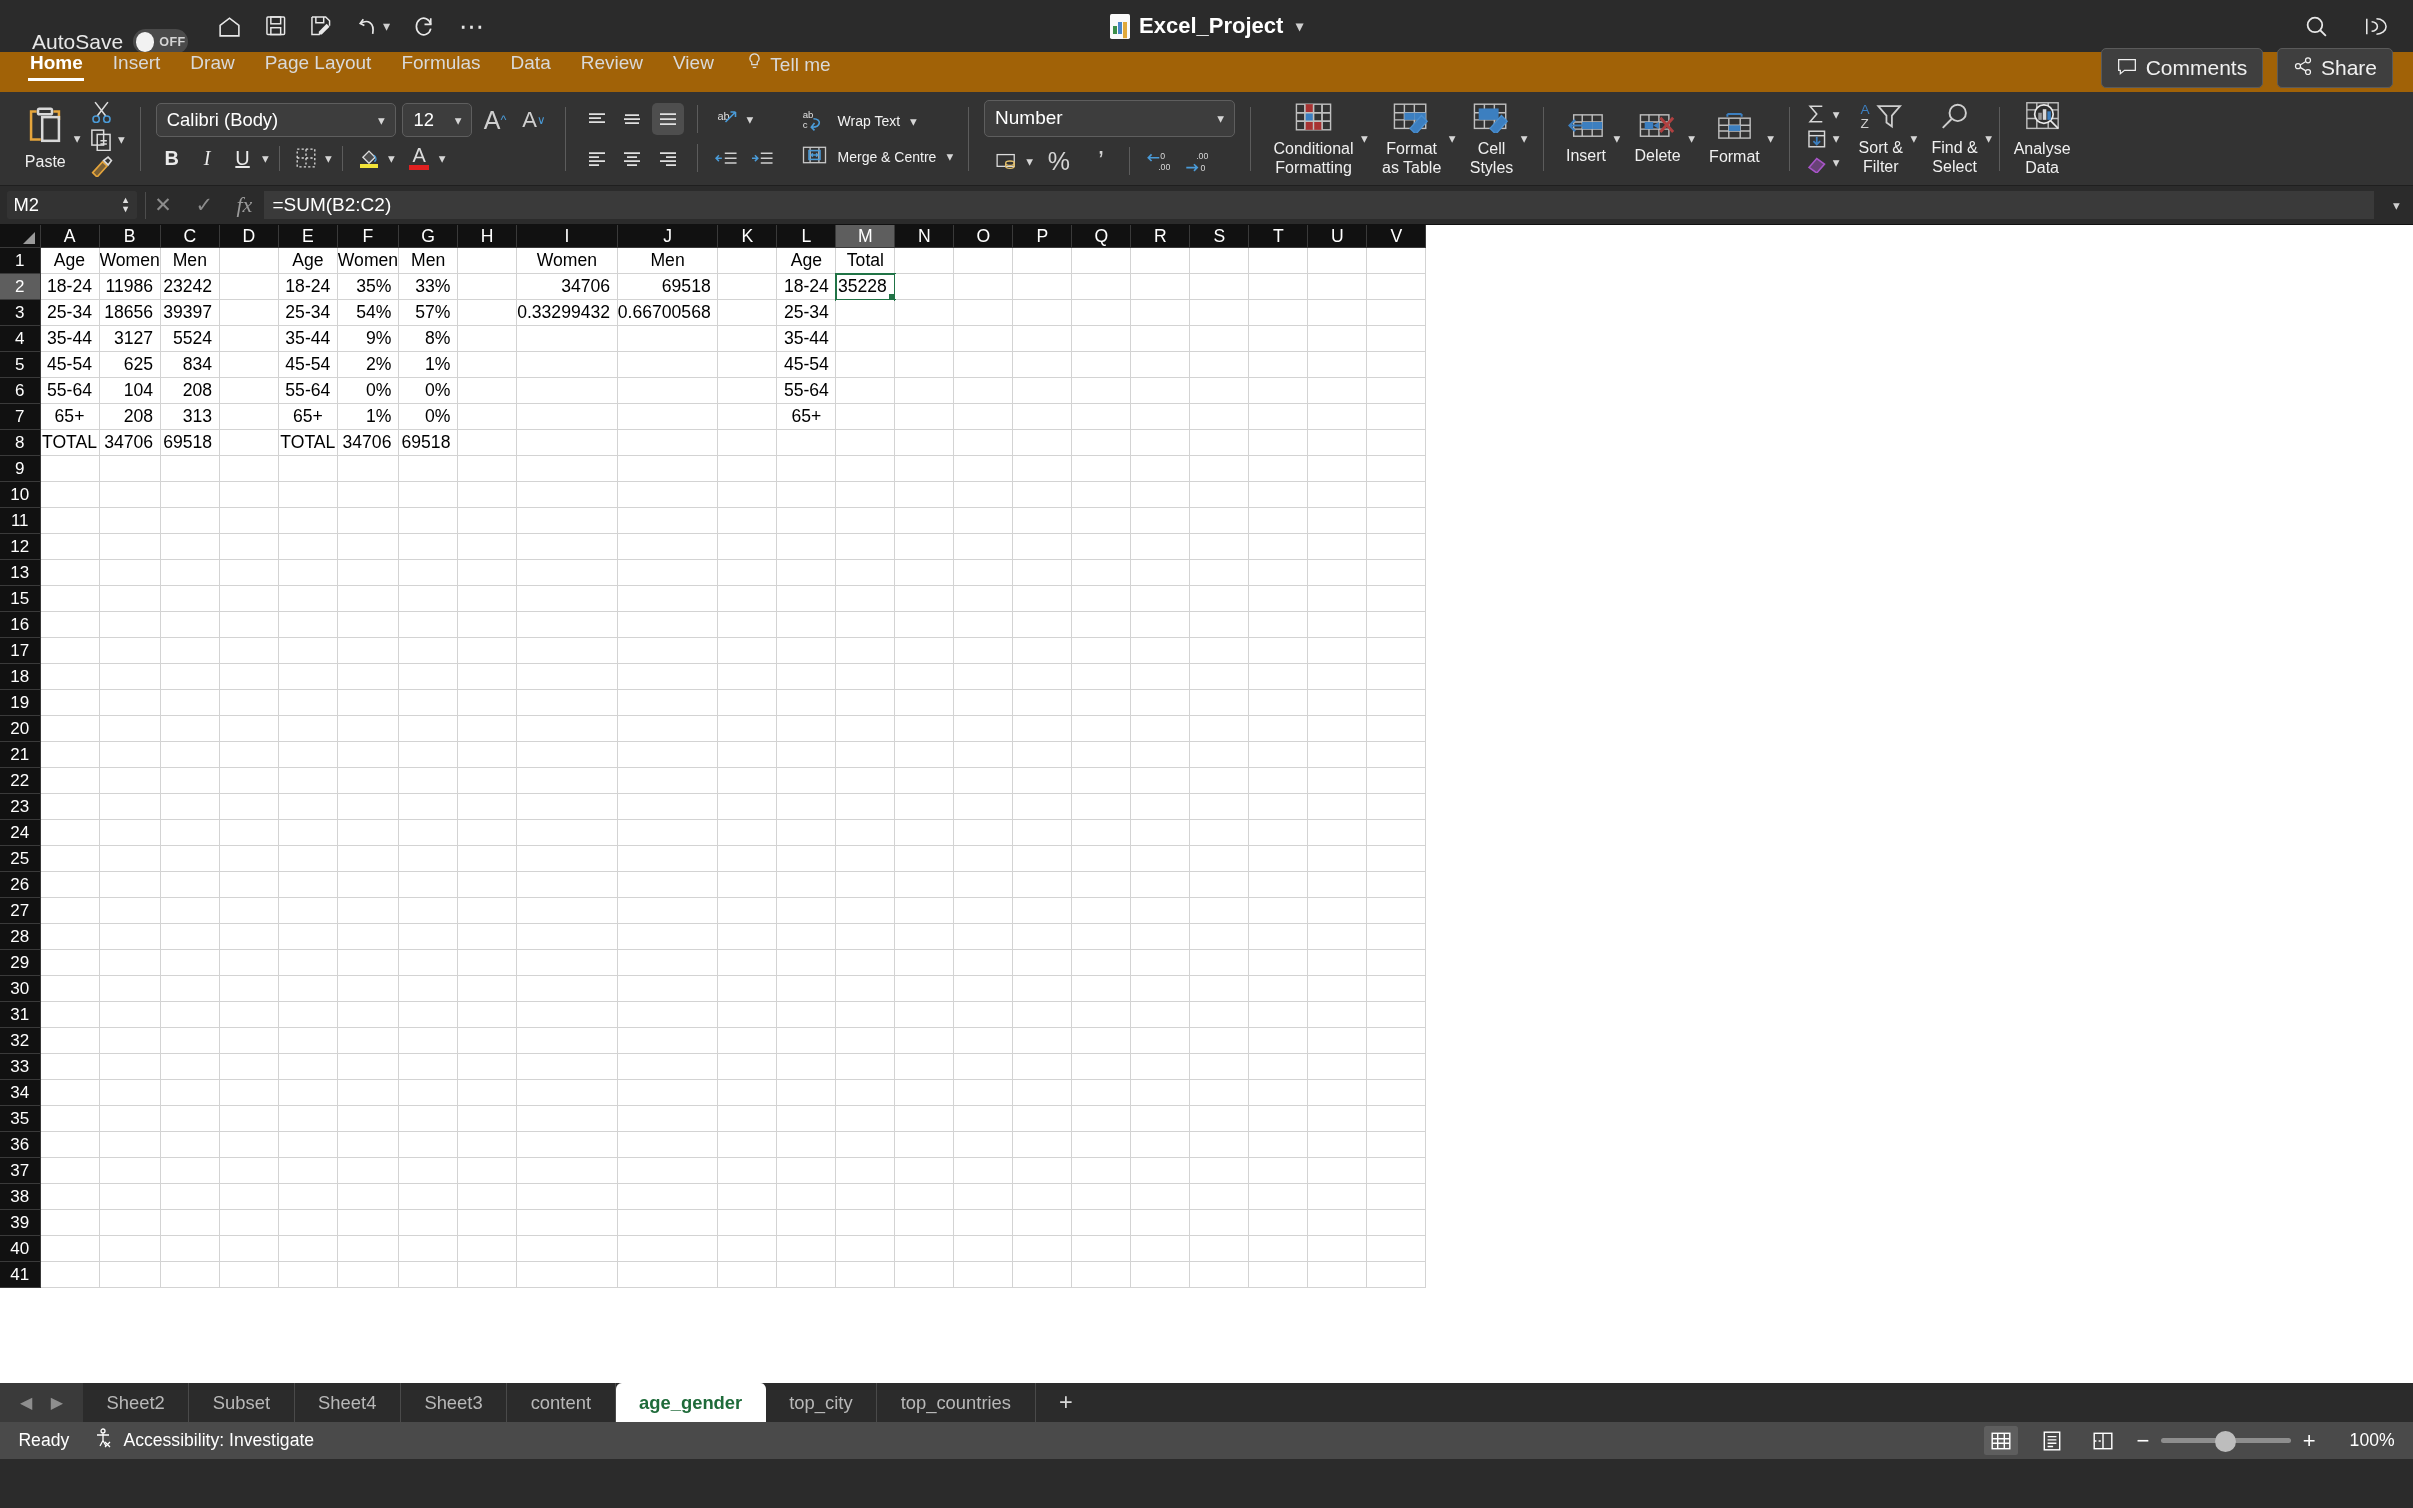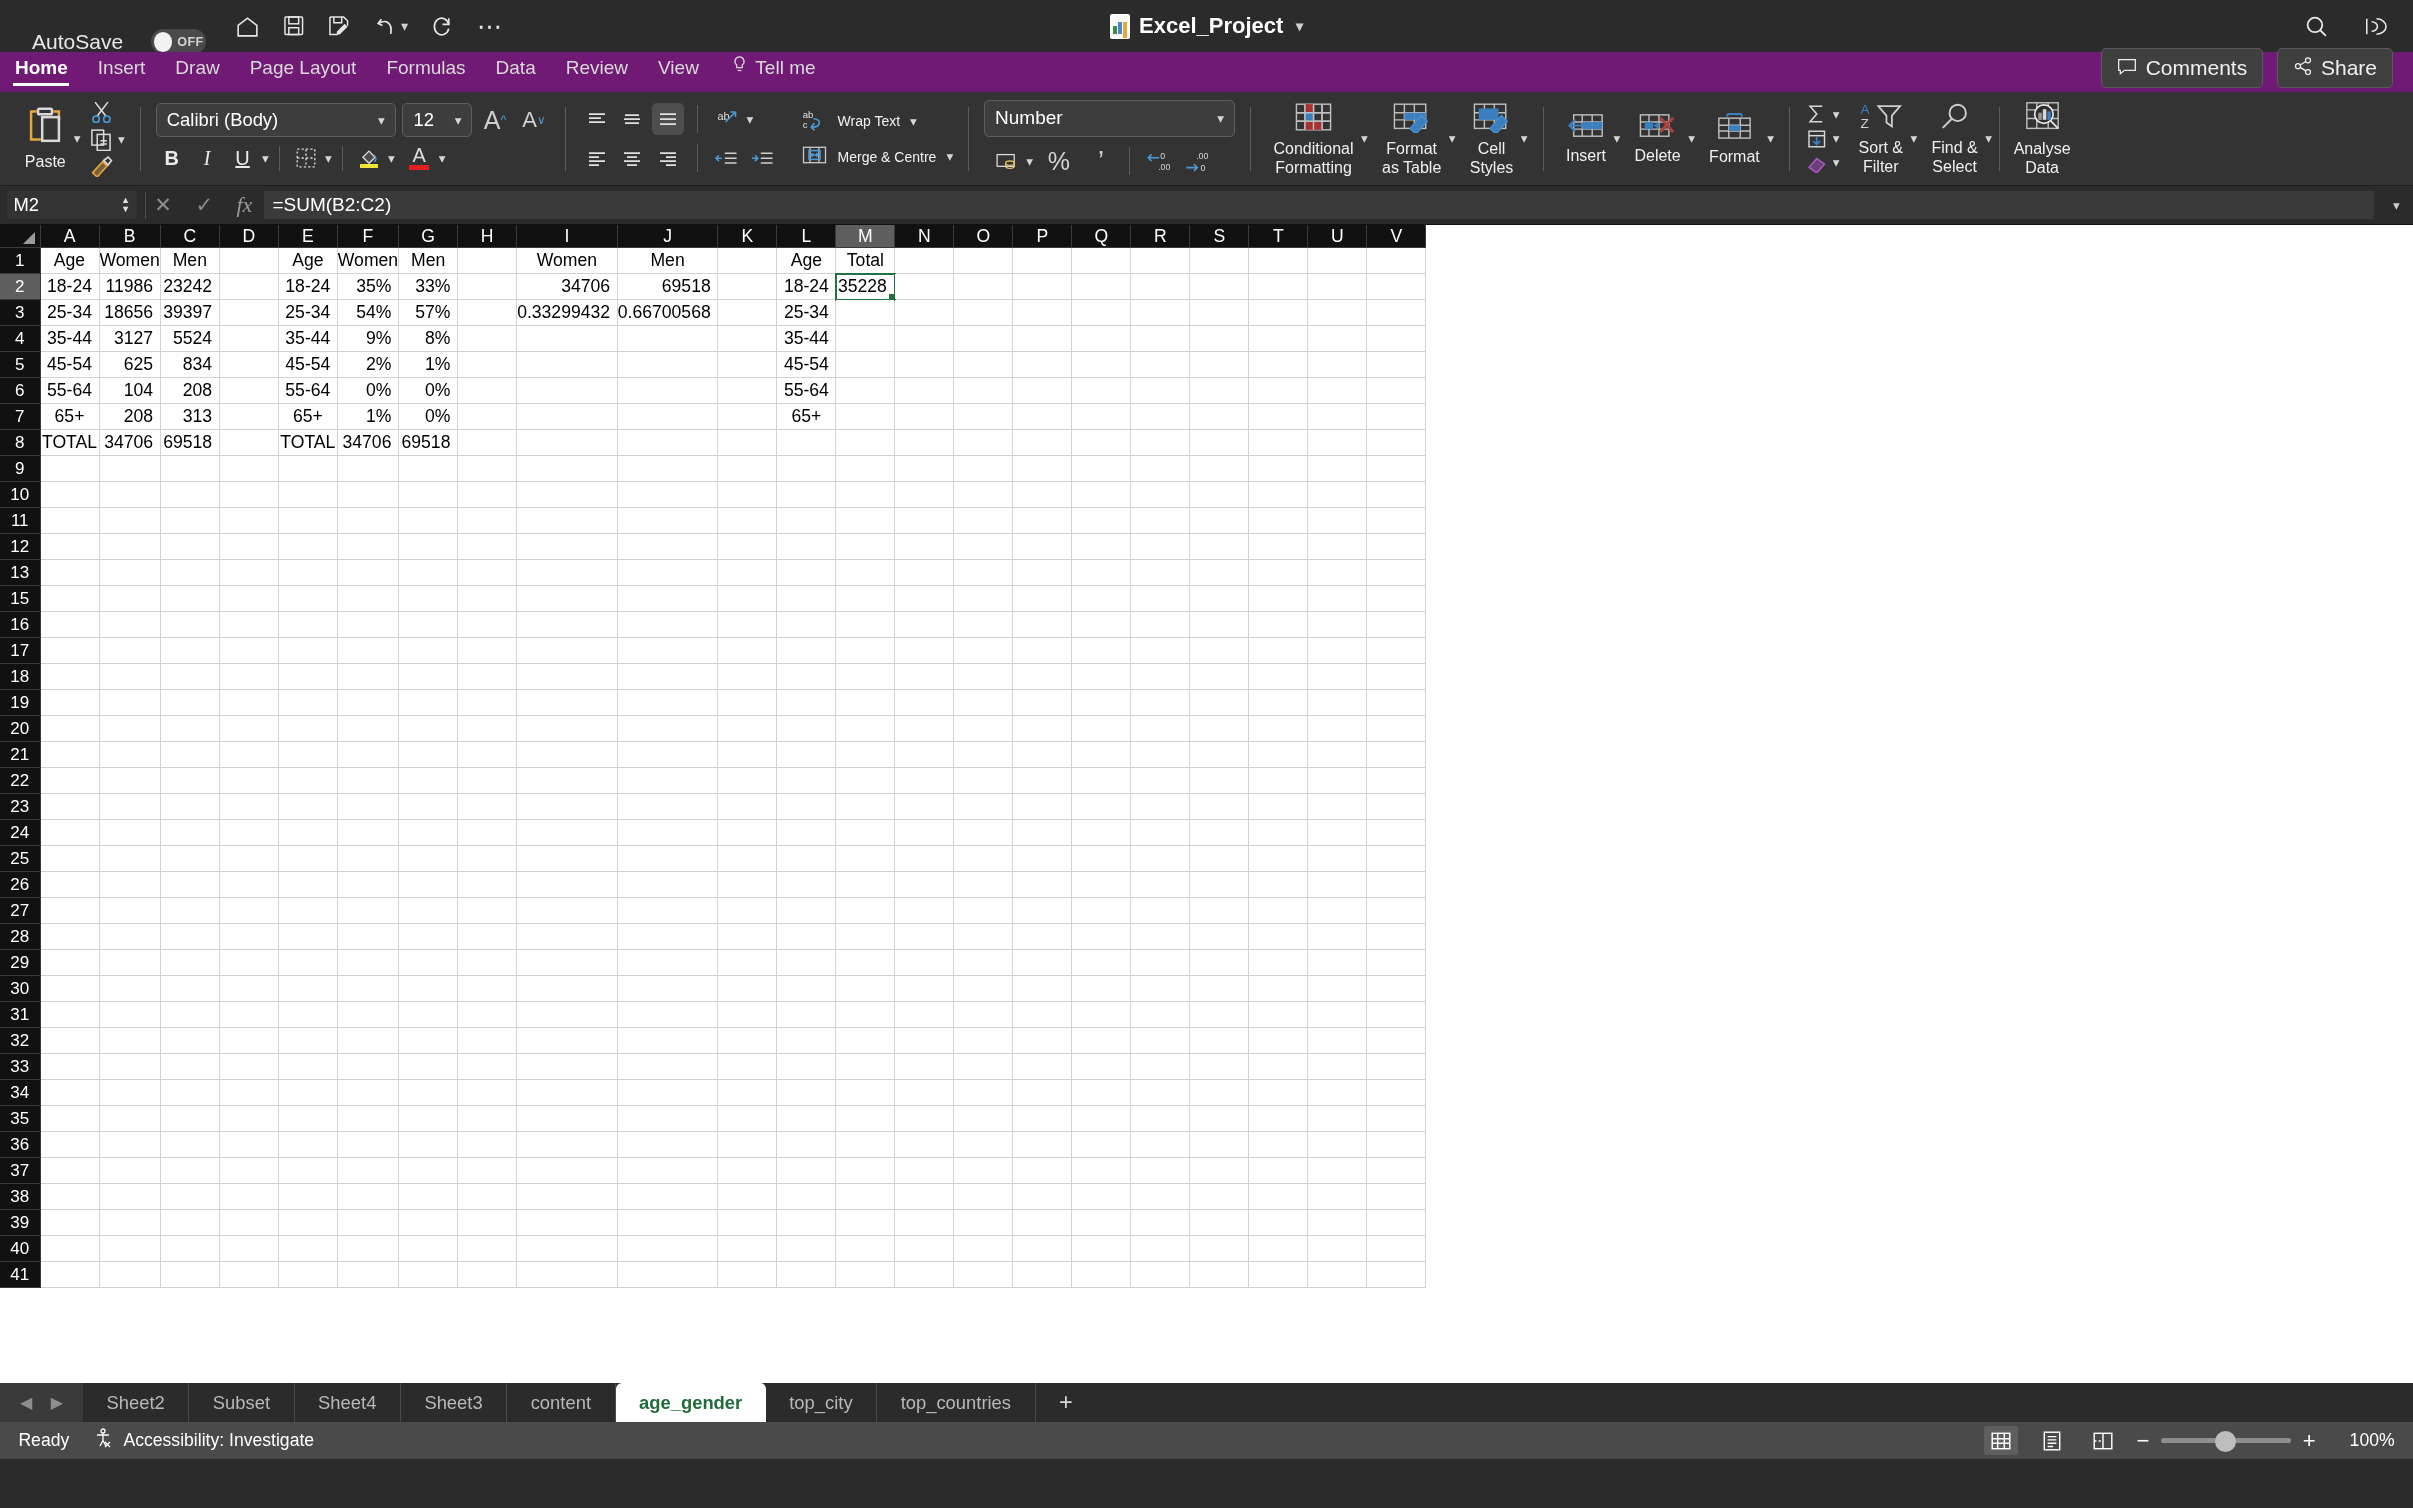--- a/index.html
+++ b/index.html
@@ -10,21 +10,21 @@
     overflow: hidden;
     -webkit-font-smoothing: antialiased;
   }
 
   
   .titlebar {
     height: 52px; background: #2b2b2b;
     display: flex; align-items: center;
     position: relative;
   }
-  .autosave-grp { display: flex; align-items: center; gap: 28px; margin-left: 32px; margin-top: 31px; }
+  .autosave-grp { display: flex; align-items: center; gap: 10px; margin-left: 32px; margin-top: 31px; }
   .autosave-label { color: #e8e8e8; font-size: 21px; }
   .toggle {
     width: 55px; height: 25px; border-radius: 13.4px;
     background: #4a4a4a; display: flex; align-items: center;
     padding: 0 2.5px; position: relative;
   }
   .toggle .knob { width: 20px; height: 20px; border-radius: 50%; background: #f2f2f2; }
   .toggle .off { color: #d4d4d4; font-size: 12.6px; font-weight: bold; margin-left: 5px; letter-spacing:0.4px;}
   .qat { display: flex; align-items: center; gap: 22px; margin-left: 28.5px; }
   .qat-ic { color: #e8e8e8; display: flex; align-items: center; cursor: default; }
@@ -42,22 +42,22 @@
     content:""; position:absolute; left:3.4px; bottom:4.2px; width:3.4px; height:8.4px; background:#3c8f4a;
   }
   .doc-icon::after {
     content:""; position:absolute; left:8.4px; bottom:4.2px; width:3.4px; height:12.6px; background:#4a86c8;
     box-shadow: 5px 0 0 0 #e0a93b, 5px 4.2px 0 0 #e0a93b;
   }
   .title-right { position: absolute; right: 25px; display: flex; align-items: center; gap: 32px; }
 
   
   .ribbon-tabs {
-    height: 40px; background: #701a75;
-    display: flex; align-items: center; 
+    height: 40px; background: #a16207;
+    display: flex; align-items: flex-start; padding-left: 15px;
     position: relative;
   }
   .rtab {
     color: #d9d9d9; font-size: 19px; padding: 0 15px 8.4px 15px; position: relative;
   }
   .rtab.active { color: #ffffff; font-weight: bold; }
   .rtab.active::after {
     content: ""; position: absolute; left: 13.4px; right: 13.4px; bottom: 1.7px;
     height: 2.5px; background: #fff;
   }

